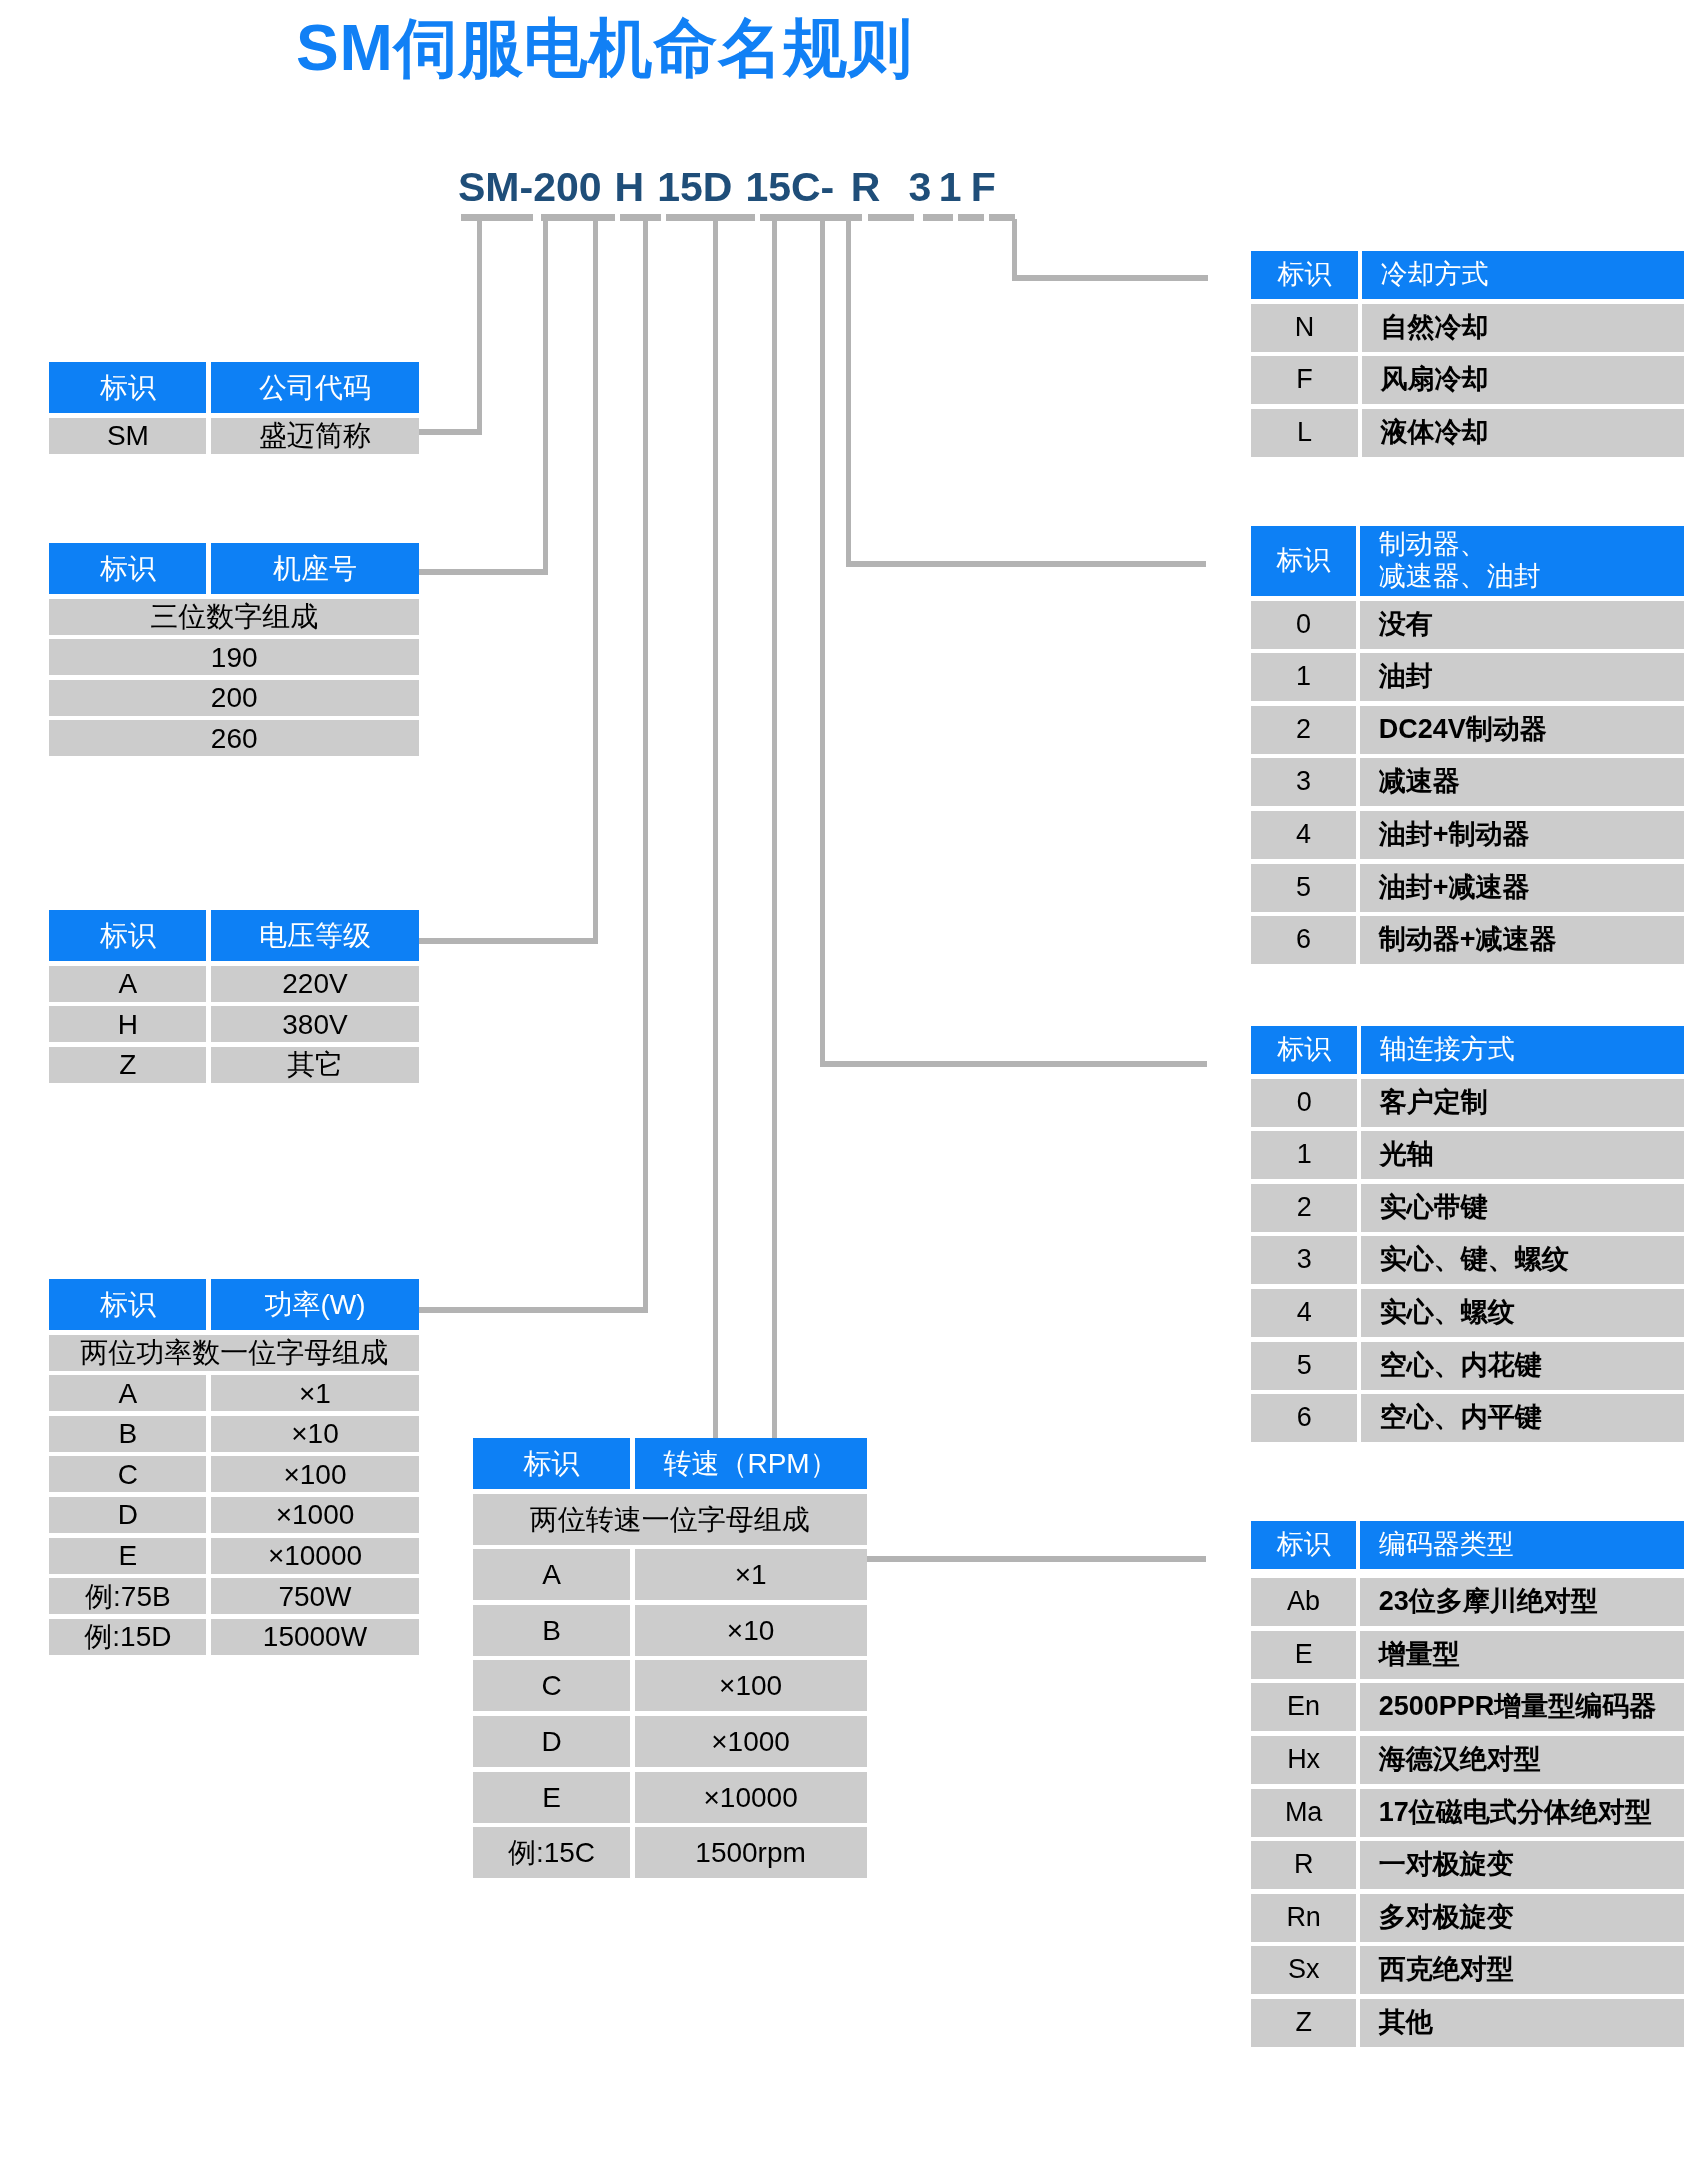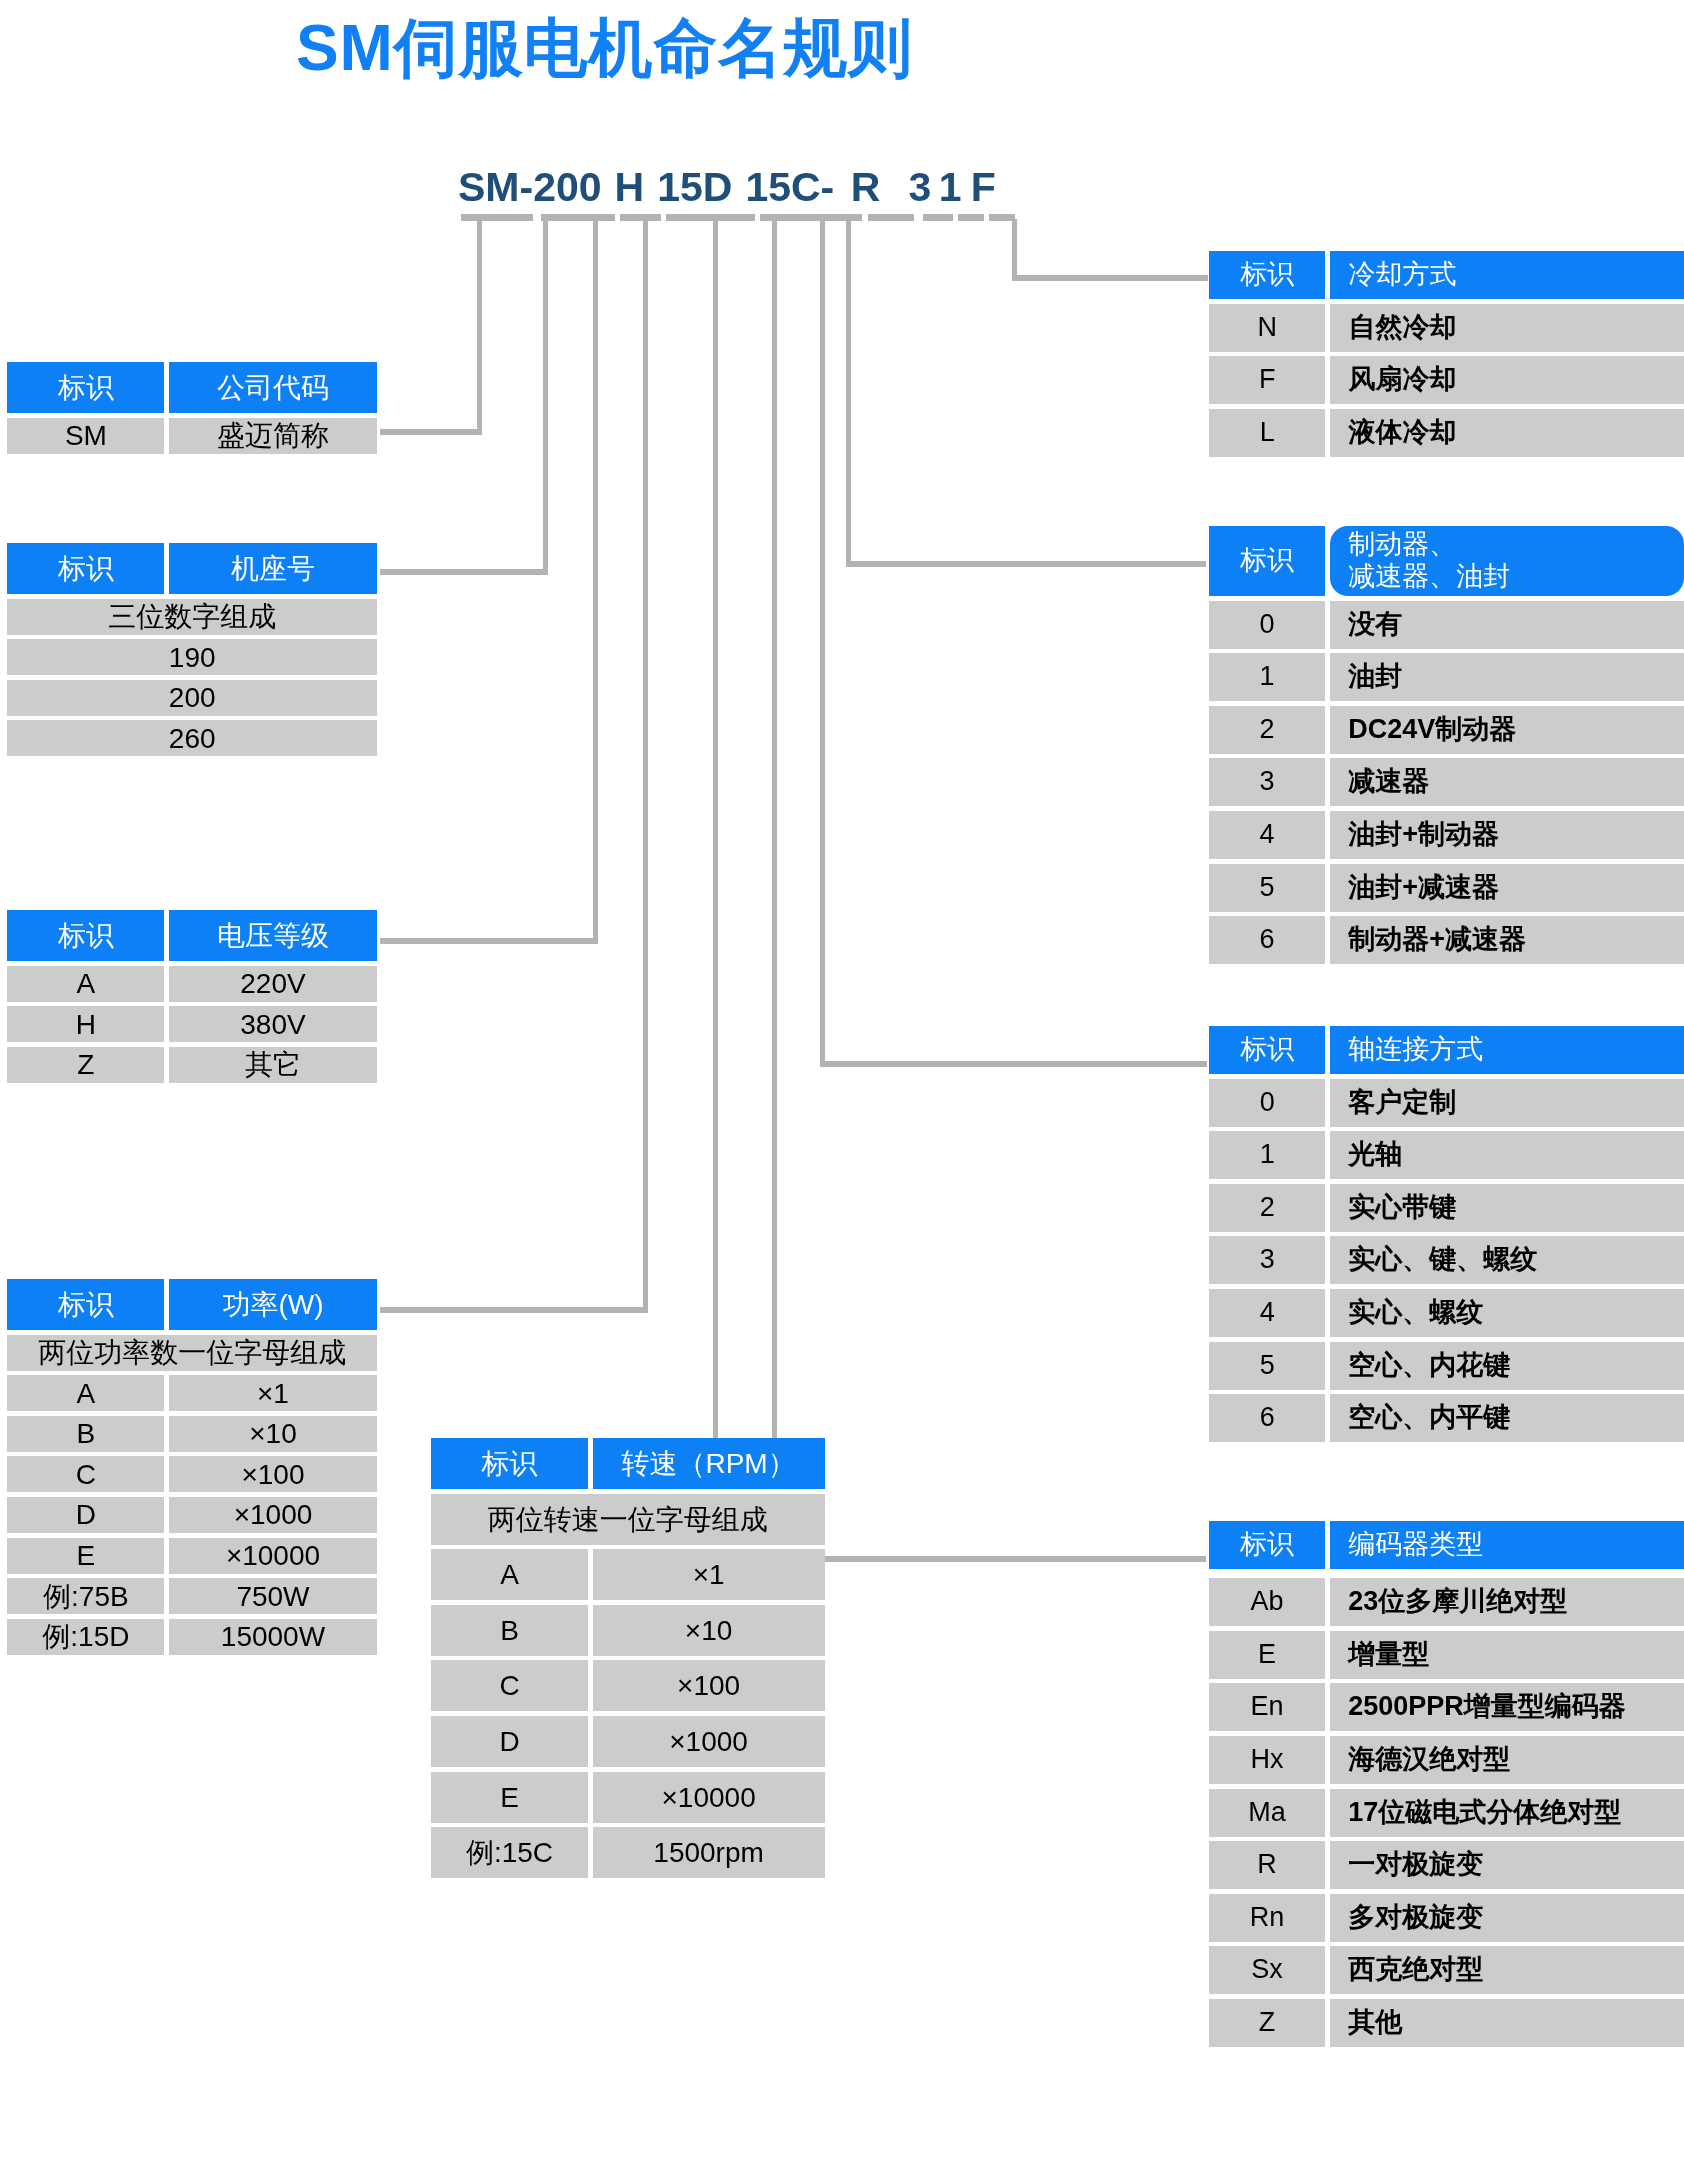--- a/index.html
+++ b/index.html
@@ -55,20 +55,21 @@
     position:absolute;
     height:5.5px;
     background:#b3b3b3;
   }
 
   
   .tbl{
     position:absolute;
     border-collapse:separate;
     border-spacing:0;
+    margin-left:42px;
   }
   .tbl .hd{
     background:#0d80f5;
     color:#ffffff;
     font-weight:normal;
     text-align:center;
     vertical-align:middle;
   }
   .tbl .cell{
     background:#cccccc;
@@ -463,21 +464,21 @@
       <td class="cell c2 desc">液体冷却</td>
     </tr>
   </tbody>
     </table>
 
   <table class="tbl right-tbl" style="left:1209px; top:526px;">
     <tbody>
         <tr>
       <td class="hd c1" style="height:70px;">标识</td>
       <td class="gap-col"></td>
-      <td class="hd c2 desc" style="height:70px;border-radius:18px;">
+      <td class="hd c2 desc" style="height:70px;">
         <div>制动器、</div>
         <div>减速器、油封</div>
       </td>
     </tr>
     <tr class="gap-row">
           <td></td>
           <td></td>
           <td></td>
         </tr>
     <tr>

